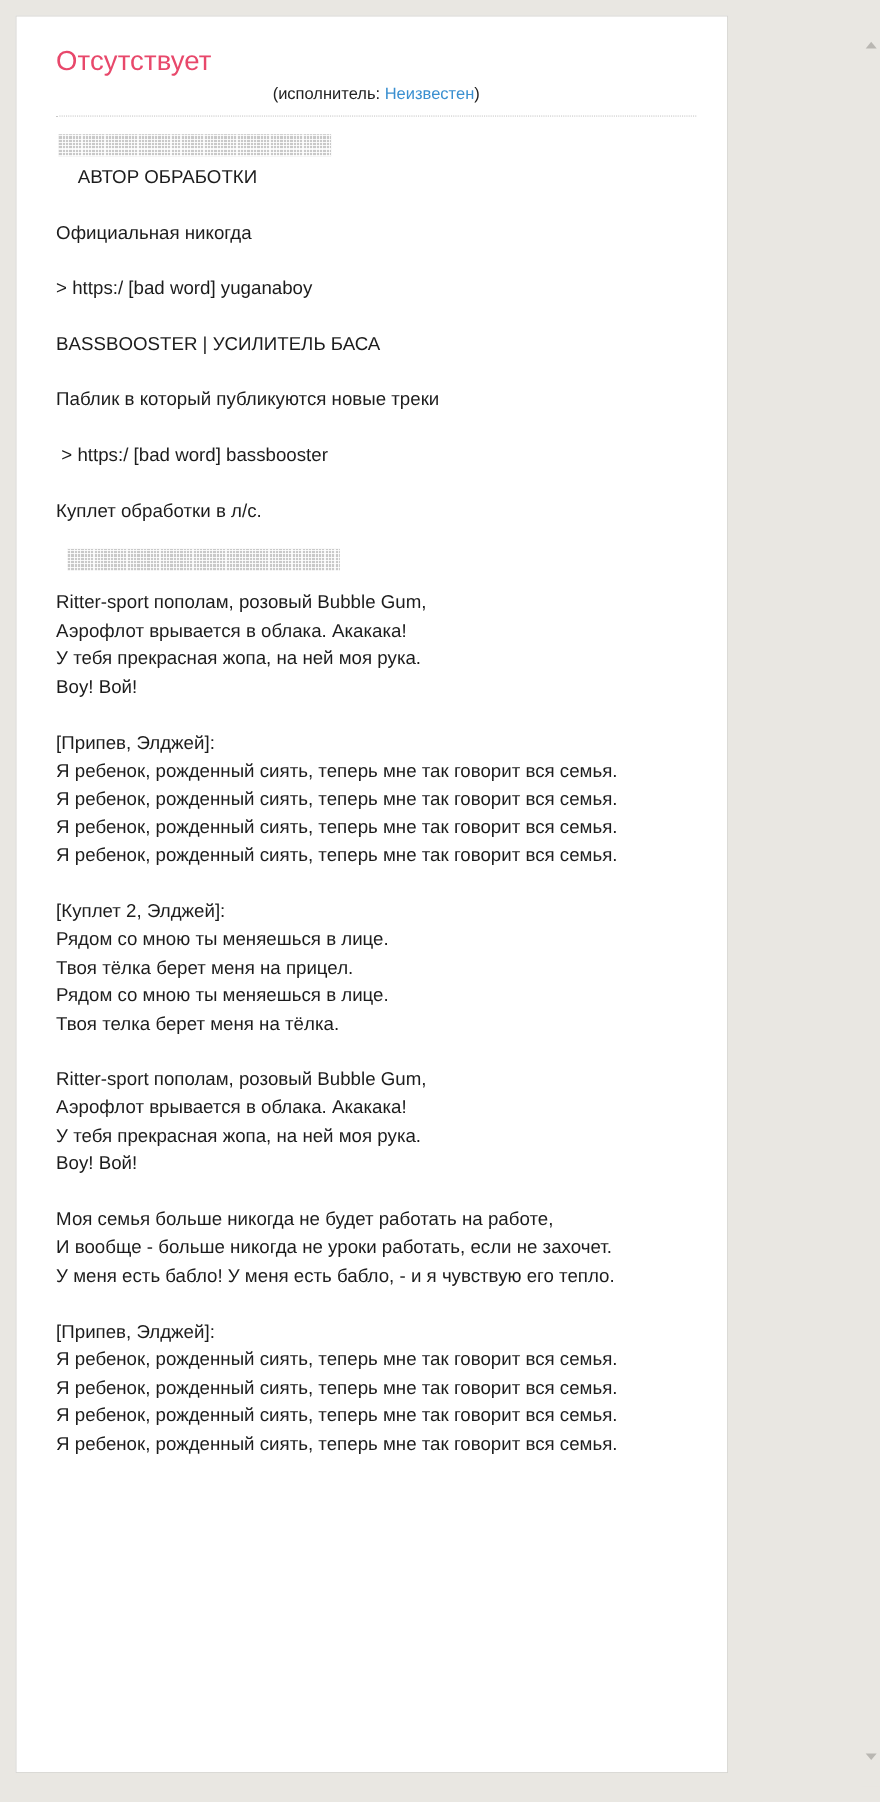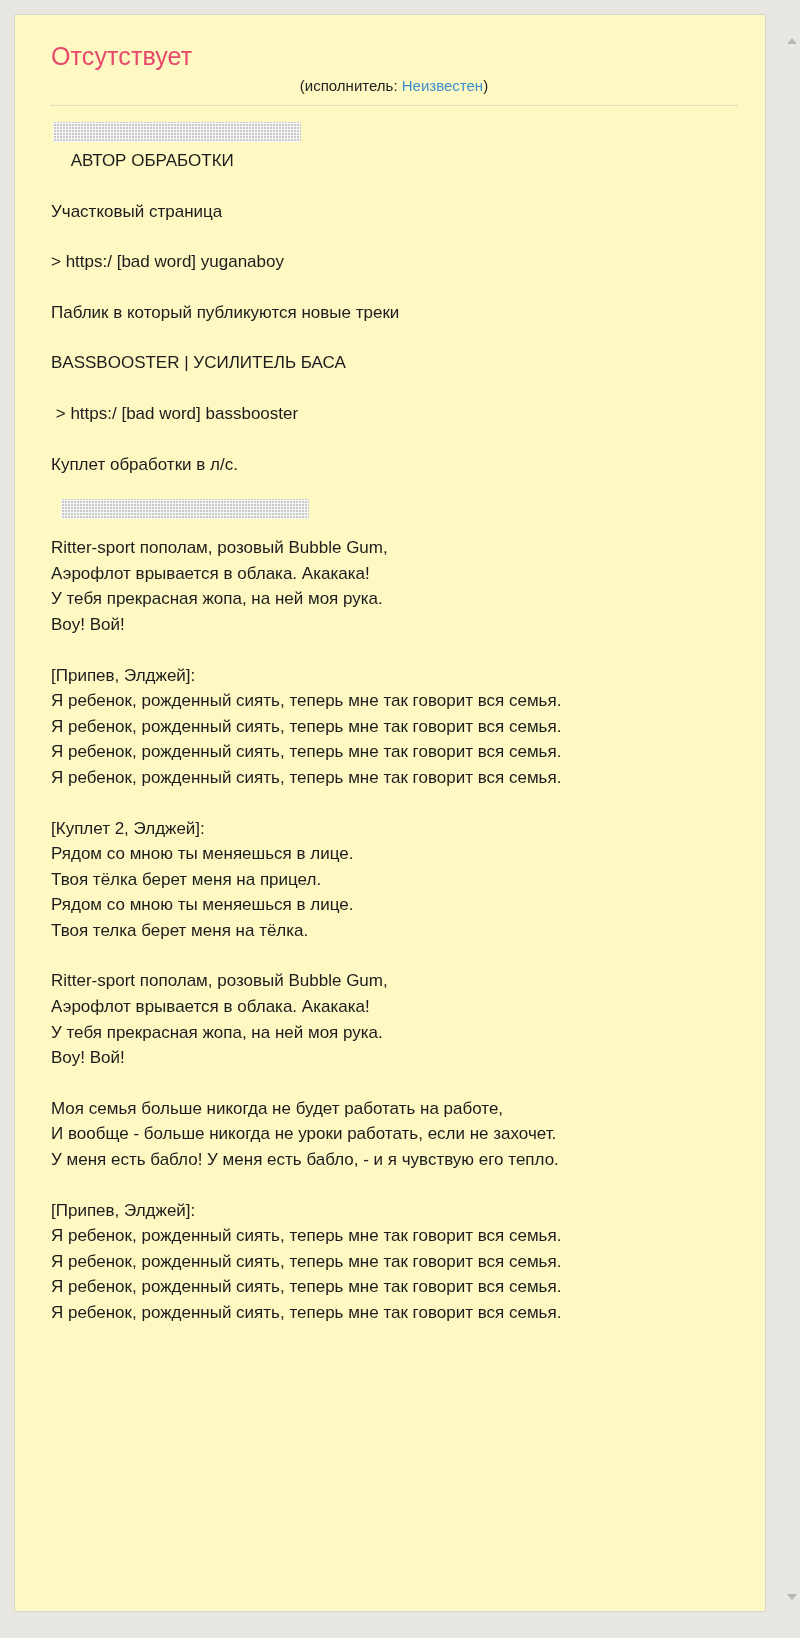--- a/index.html
+++ b/index.html
@@ -15,24 +15,24 @@
   }
   .page {
     position: relative;
     width: 800px;
     min-height: 1638px;
     box-sizing: border-box;
     padding: 14px 18px 14px 14px;
     background: #e9e7e2;
   }
   .sheet {
-    background: #fef9c3;
+    background: #ffffff;
     border: 1px solid #d8d6d2;
     box-sizing: border-box;
-    width: 752px;
+    width: 648px;
     min-height: 1598px;
     padding: 26px 28px 44px 36px;
     position: relative;
   }
   .scroll-gutter {
     position: absolute;
     top: 14px;
     right: 0;
     width: 16px;
     height: 1610px;
@@ -118,24 +118,24 @@
 
   <div class="sheet">
 
     <h1 class="title">Отсутствует</h1>
 
     <div class="artist-line"><span>(исполнитель: </span><a class="artist-link" href="#">Неизвестен</a><span>)</span></div>
 
     <div class="redacted first"></div>
 
     <div class="block header-note"> АВТОР ОБРАБОТКИ</div>
-    <div class="block">Участковый страница</div>
+    <div class="block">Официальная никогда</div>
     <div class="block">&gt; https:/ [bad word] yuganaboy</div>
+    <div class="block">BASSBOOSTER | УСИЛИТЕЛЬ БАСА</div>
     <div class="block">Паблик в который публикуются новые треки</div>
-    <div class="block">BASSBOOSTER | УСИЛИТЕЛЬ БАСА</div>
     <div class="block"> &gt; https:/ [bad word] bassbooster</div>
     <div class="block tight">Куплет обработки в л/с.</div>
 
     <div class="redacted second"></div>
 
     <div class="lyrics">Ritter-sport пополам, розовый Bubble Gum,
 Аэрофлот врывается в облака. Акакака!
 У тебя прекрасная жопа, на ней моя рука.
 Boy! Вой!</div>
     <div class="lyrics">[Припев, Элджей]:

